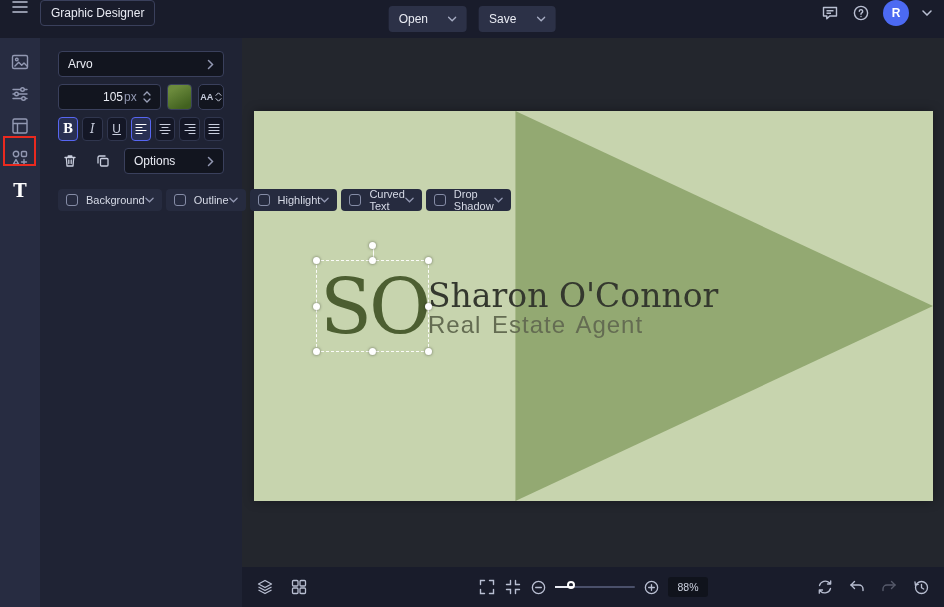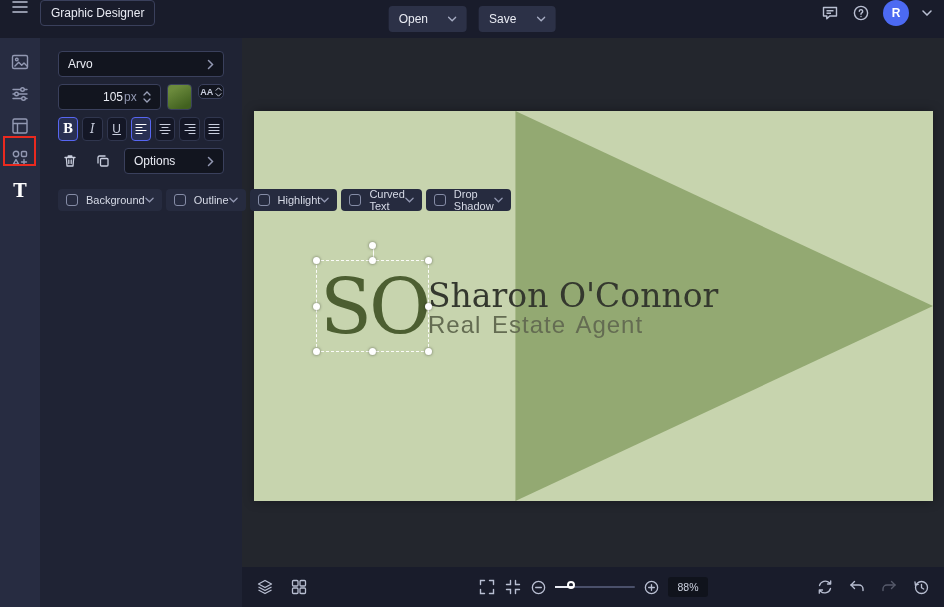--- a/index.html
+++ b/index.html
@@ -49,21 +49,21 @@
         border-radius:4px;display:flex;align-items:center;padding:0 9px;font-size:12px;
         color:var(--txt);cursor:pointer}
   .input-like .grow{flex:1}
   .chev{color:var(--muted)}
   .size-row{display:flex;gap:6px;margin-top:7px}
   .size-input{width:104px;justify-content:flex-end;gap:1px;cursor:text}
   .size-unit{color:var(--muted)}
   .stepper{display:flex;flex-direction:column;gap:2px;margin-left:5px;cursor:pointer}
   .swatch{width:26px;height:26px;border-radius:4px;border:1px solid var(--input-border);
         background:linear-gradient(150deg,#6b8a3c 20%,#41611f 85%);cursor:pointer}
-  .sq-btn{width:26px;height:15px;border-radius:5px;border:1px solid var(--input-border);
+  .sq-btn{width:26px;height:26px;border-radius:5px;border:1px solid var(--input-border);
         background:var(--input-bg);display:flex;align-items:center;justify-content:center;
         color:#c9cede;cursor:pointer}
   .spacing-inner{display:flex;align-items:center;gap:2px;font-size:9px;font-weight:bold}
   .format-row{display:flex;gap:4px;margin-top:7px}
   .fmt-btn{width:22px;height:24px;background:var(--btn-bg);border:1px solid var(--btn-border);
         border-radius:4px;color:#c9cede;display:flex;align-items:center;justify-content:center;
         font-size:12px;cursor:pointer}
   .fmt-btn.active{background:var(--accent-bg);border-color:var(--accent);color:#fff}
   .fmt-b{font-family:"DejaVu Serif",serif;font-weight:bold}
   .fmt-i{font-family:"DejaVu Serif",serif;font-style:italic}

